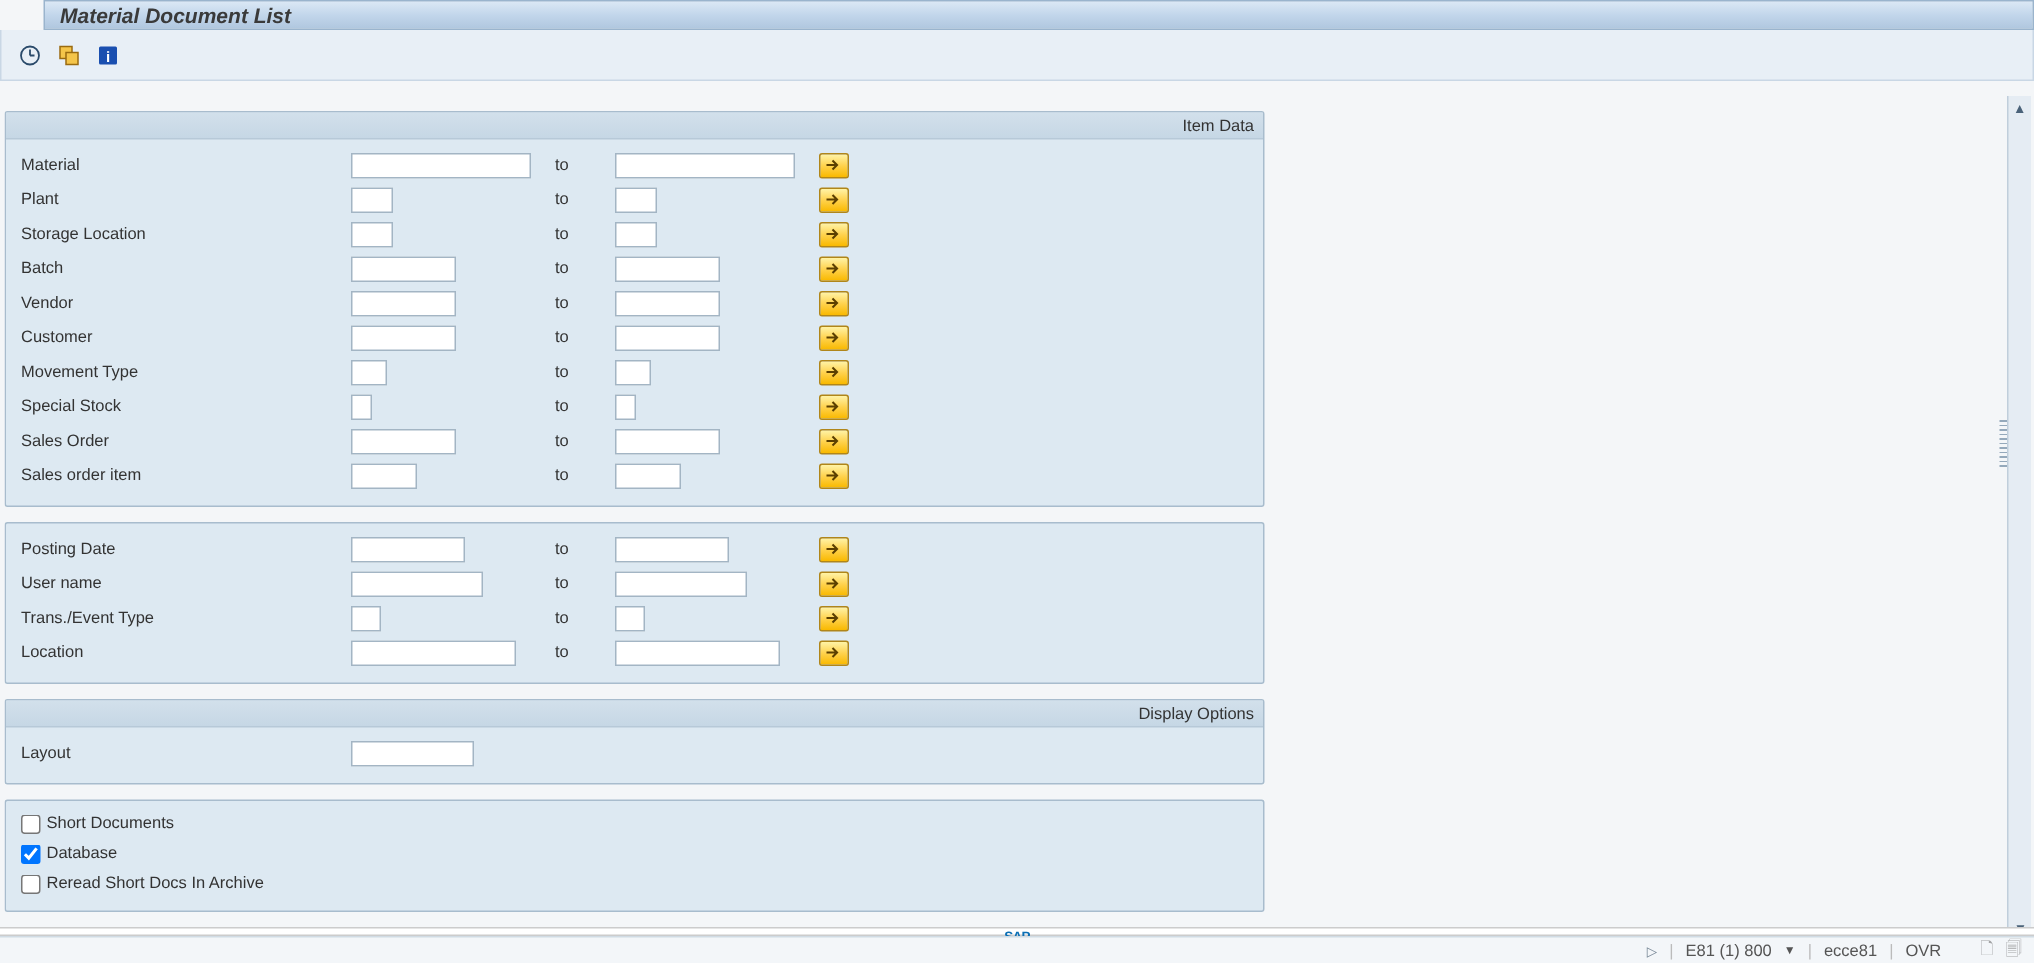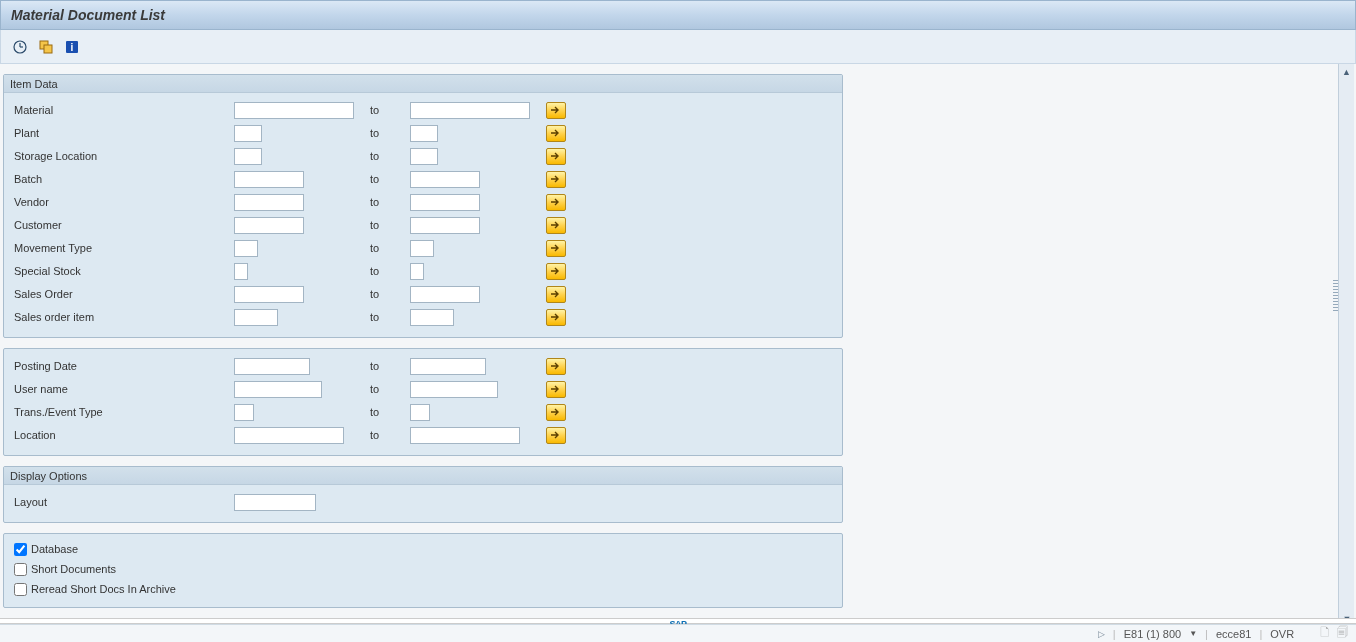--- a/index.html
+++ b/index.html
@@ -1,24 +1,25 @@
 <!DOCTYPE html>
 <html><head>
 <meta charset="utf-8">
 <style>
   * { box-sizing: border-box; font-family: Arial, Helvetica, sans-serif; }
   html, body { margin: 0; padding: 0; width: 1356px; height: 642px; background: #f5f5f5; overflow: hidden; }
   .window { width: 1356px; height: 642px; position: relative; background: #f4f6f8; }
   .titlebar {
-    height: 30px;
+    height: 20px;
     background: linear-gradient(to bottom, #dbe8f5 0%, #c2d6eb 50%, #b0c7df 100%);
     border: 1px solid #9ab4cd;
     padding: 4px 10px;
     display: flex;
     align-items: center;
+    margin-left: 29px;
   }
   .titlebar-text { font-size: 14px; font-weight: bold; font-style: italic; color: #3a3a3a; }
   .toolbar {
     height: 34px;
     background: #e8eff6;
     border-left: 1px solid #c9d7e5;
     border-right: 1px solid #c9d7e5;
     border-bottom: 1px solid #c9d7e5;
     padding: 6px 10px;
     display: flex;
@@ -44,20 +45,21 @@
     margin-top: 10px;
   }
   .group-header {
     font-size: 11px;
     color: #333;
     padding: 2px 6px;
     background: linear-gradient(to bottom, #d2e0eb 0%, #c6d7e5 100%);
     border-bottom: 1px solid #b7c9d8;
     height: 18px;
     line-height: 14px;
+    text-align: right;
   }
   .group-body {
     padding: 5px 10px 8px 10px;
   }
   .row {
     display: flex;
     align-items: center;
     height: 22px;
     margin: 1px 0;
   }
@@ -391,26 +393,26 @@
           <div class="group-body">
             <div class="row">
               <div class="lbl">Layout</div>
               <input class="in" style="width: 82px;">
             </div>
           </div>
         </div>
         <div class="group">
           <div class="group-body">
             <div class="chk-row">
+              <input type="checkbox" style="">
+              <span>Short Documents</span>
+            </div>
+            <div class="chk-row">
               <input type="checkbox" checked="" style="">
               <span>Database</span>
-            </div>
-            <div class="chk-row">
-              <input type="checkbox" style="">
-              <span>Short Documents</span>
             </div>
             <div class="chk-row">
               <input type="checkbox" style="">
               <span>Reread Short Docs In Archive</span>
             </div>
           </div>
         </div>
       </div>
   </div>
 

